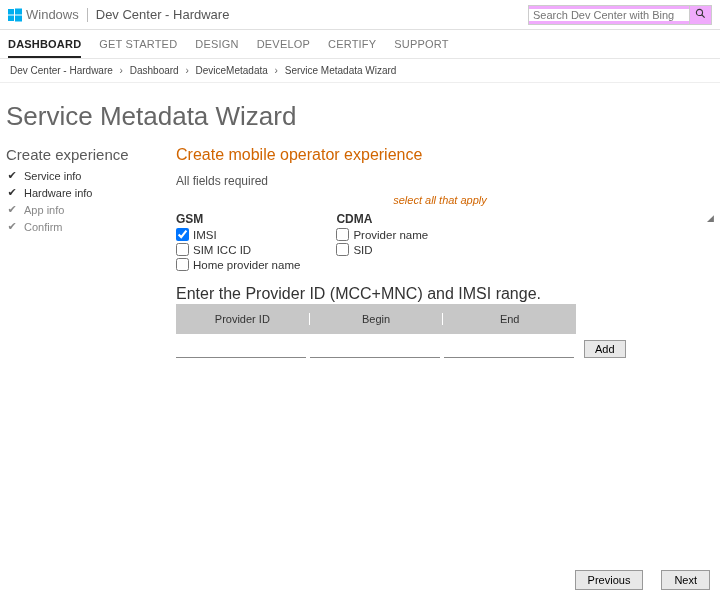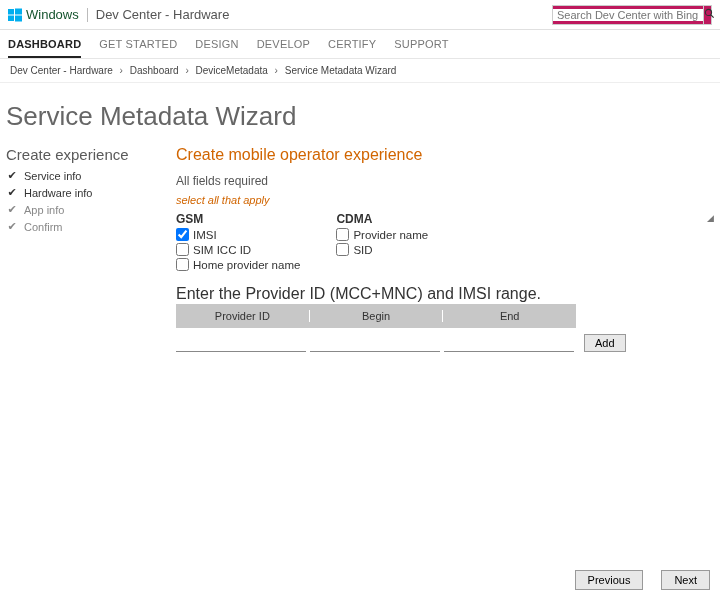--- a/index.html
+++ b/index.html
@@ -17,37 +17,37 @@
   .header {
     display: flex;
     align-items: center;
     height: 30px;
     padding: 0 8px;
     border-bottom: 1px solid #e0e0e0;
   }
   .win-logo {
     display: flex;
     align-items: center;
-    color: #14532d;
+    color: #737373;
     font-size: 13px;
     font-weight: 400;
   }
   .win-logo svg { margin-right: 4px; flex-shrink:0;}
   .divider {
     width: 1px; height: 14px; background: #bbb; margin: 0 8px;
   }
   .site-name { color: #555; font-size: 13px; }
   .search-wrap {
     margin-left: auto;
     display: flex;
     align-items: center;
     border: 1px solid #ccc;
     height: 20px;
-    width: 160px;
-    background:#be185d;
+    width: 184px;
+    background:#f0abfc;
   }
   .search-wrap input {
     border: none;
     outline: none;
     font-size: 11px;
     padding: 0 4px;
     flex: 1;
     color:#555;
   }
   .search-wrap .icon {
@@ -132,20 +132,21 @@
   .question {
     font-size: 12px;
     color:#333;
     margin-bottom: 1px;
   }
   .hint-orange {
     color: #d16500;
     font-style: italic;
     font-size: 11px;
     margin-bottom: 6px;
+    text-align: center;
   }
   .checkbox-columns {
     display: flex;
     gap: 36px;
     margin-bottom: 12px;
   }
   .cb-col-title { font-weight: bold; font-size: 12px; margin-bottom:2px;}
   .cb-row {
     display: flex;
     align-items: center;
@@ -153,21 +154,21 @@
     color:#333;
     margin-bottom: 2px;
   }
   .cb-row input { margin-right: 4px; }
   .info-question { font-size: 16px; margin-bottom:1px;}
   .table-head {
     display: flex;
     background: #c7c7c7;
     font-size: 11px;
     color:#333;
-    height: 24px;
+    height: 30px;
     align-items: center;
     width: 400px;
   }
   .table-head > div {
     flex:1;
     text-align: center;
     border-right: 1px solid #fff;
   }
   .table-head > div:last-child { border-right:none;}
   .inputs-row {

